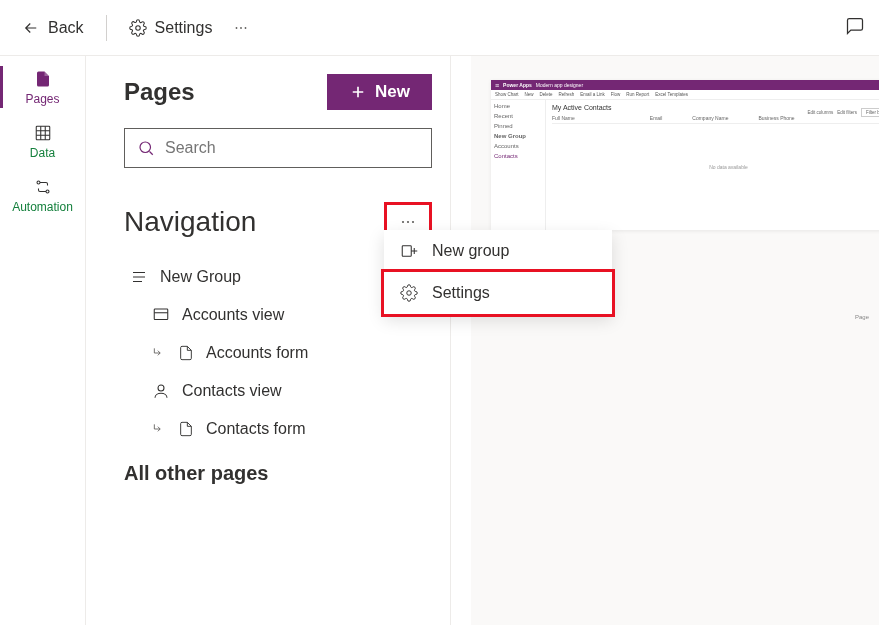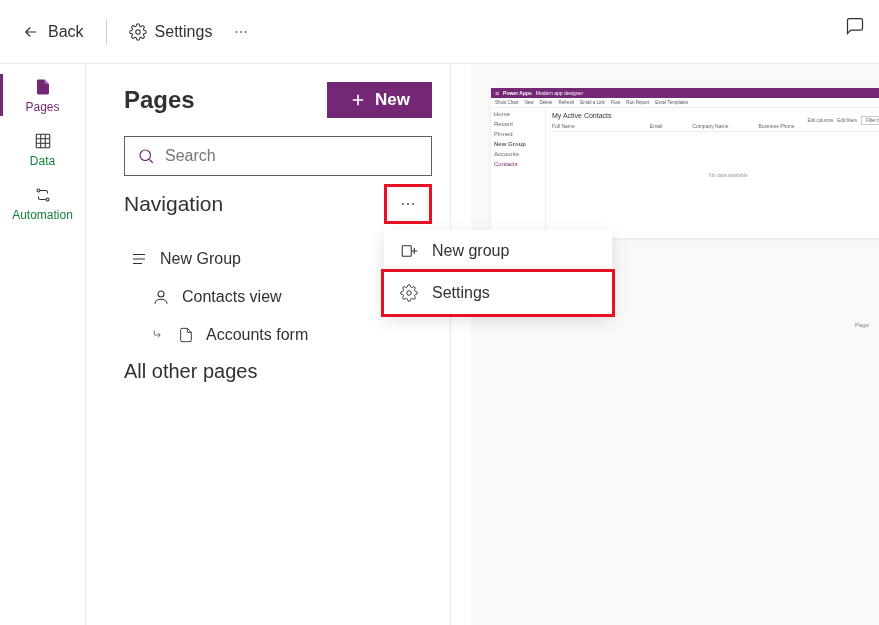--- a/index.html
+++ b/index.html
@@ -7,21 +7,21 @@
       font-family: "Segoe UI", -apple-system, sans-serif;
       font-size: 14px;
       color: #323130;
       background: #fff;
       width: 879px;
       height: 625px;
       overflow: hidden;
       position: relative;
     }
     .top-bar {
-      height: 64px;
+      height: 56px;
       display: flex;
       align-items: center;
       padding: 0 12px;
       border-bottom: 1px solid #edebe9;
       gap: 6px;
     }
     .top-btn {
       display: flex;
       align-items: center;
       gap: 8px;
@@ -106,37 +106,37 @@
       font-weight: 600;
       cursor: pointer;
     }
     .search-box {
       display: flex;
       align-items: center;
       border: 1px solid #605e5c;
       height: 40px;
       padding: 0 12px;
       gap: 10px;
-      margin-bottom: 8px;
+      margin-bottom: 34px;
     }
     .search-box input {
       border: none;
       outline: none;
       font-size: 16px;
       flex: 1;
       color: #605e5c;
     }
     .nav-header {
       display: flex;
       justify-content: space-between;
       align-items: center;
       margin-bottom: 16px;
     }
     .nav-title {
-      font-size: 21px;
+      font-size: 28px;
       font-weight: 400;
     }
     .more-btn {
       width: 48px;
       height: 40px;
       display: flex;
       align-items: center;
       justify-content: center;
       cursor: pointer;
       position: relative;
@@ -153,22 +153,22 @@
       font-size: 16px;
     }
     .nav-sub {
       padding-left: 28px;
     }
     .nav-sub2 {
       padding-left: 28px;
     }
     .section-title {
       font-size: 20px;
-      font-weight: 400;
-      margin-top: 6px;
+      font-weight: 700;
+      margin-top: 14px;
     }
     .preview-area {
       flex: 1;
       background: #faf9f8;
       position: relative;
     }
     .preview-card {
       position: absolute;
       left: 20px;
       top: 24px;
@@ -363,40 +363,57 @@
       </div>
     </div>
 
     <div class="nav-item">
       <svg width="18" height="18" viewBox="0 0 24 24" fill="none" stroke="#323130" stroke-width="1.5">
           <path d="M4 6h16M4 12h16M4 18h12"></path>
         </svg>
       <span>New Group</span>
     </div>
 
+    <div class="nav-item nav-sub">
+      <svg width="18" height="18" viewBox="0 0 24 24" fill="none" stroke="#323130" stroke-width="1.4">
+          <rect x="3" y="4" width="18" height="14" rx="1"></rect>
+          <path d="M3 9h18"></path>
+        </svg>
+      <span>Accounts view</span>
+    </div>
+
+    <div class="nav-item nav-sub nav-sub2">
+      <svg width="14" height="14" viewBox="0 0 24 24" fill="none" stroke="#605e5c" stroke-width="1.5">
+          <path d="M4 4v8h10M10 8l4 4-4 4"></path>
+        </svg>
+      <svg width="16" height="16" viewBox="0 0 24 24" fill="none" stroke="#323130" stroke-width="1.4">
+          <path d="M14 2H6a2 2 0 0 0-2 2v16a2 2 0 0 0 2 2h12a2 2 0 0 0 2-2V8z"></path>
+          <path d="M14 2v6h6"></path>
+        </svg>
+      <span>Accounts form</span>
+    </div>
 
     <div class="nav-item nav-sub">
       <svg width="18" height="18" viewBox="0 0 24 24" fill="none" stroke="#323130" stroke-width="1.4">
           <circle cx="12" cy="8" r="4"></circle>
           <path d="M4 21c0-4 4-6 8-6s8 2 8 6"></path>
         </svg>
       <span>Contacts view</span>
     </div>
 
     <div class="nav-item nav-sub nav-sub2">
       <svg width="14" height="14" viewBox="0 0 24 24" fill="none" stroke="#605e5c" stroke-width="1.5">
           <path d="M4 4v8h10M10 8l4 4-4 4"></path>
         </svg>
       <svg width="16" height="16" viewBox="0 0 24 24" fill="none" stroke="#323130" stroke-width="1.4">
           <path d="M14 2H6a2 2 0 0 0-2 2v16a2 2 0 0 0 2 2h12a2 2 0 0 0 2-2V8z"></path>
           <path d="M14 2v6h6"></path>
         </svg>
-      <span>Accounts form</span>
-    </div>
-
+      <span>Contacts form</span>
+    </div>
 
     <div class="section-title">All other pages</div>
   </div>
 
   <div class="preview-area">
     <div class="preview-card">
       <div class="preview-header">
         <span style="font-size:7px;">≡</span>
         <span style="font-weight:600;">Power Apps</span>
         <span>Modern app designer</span>

